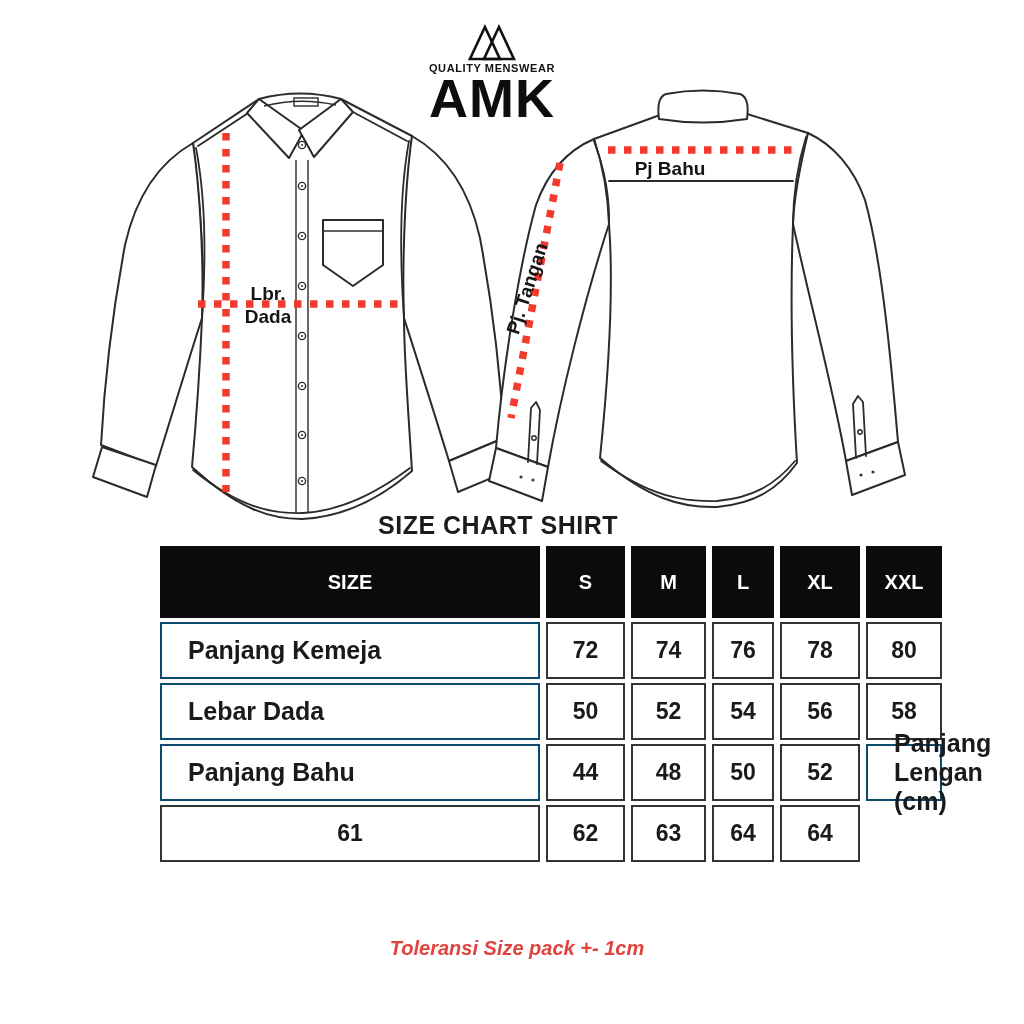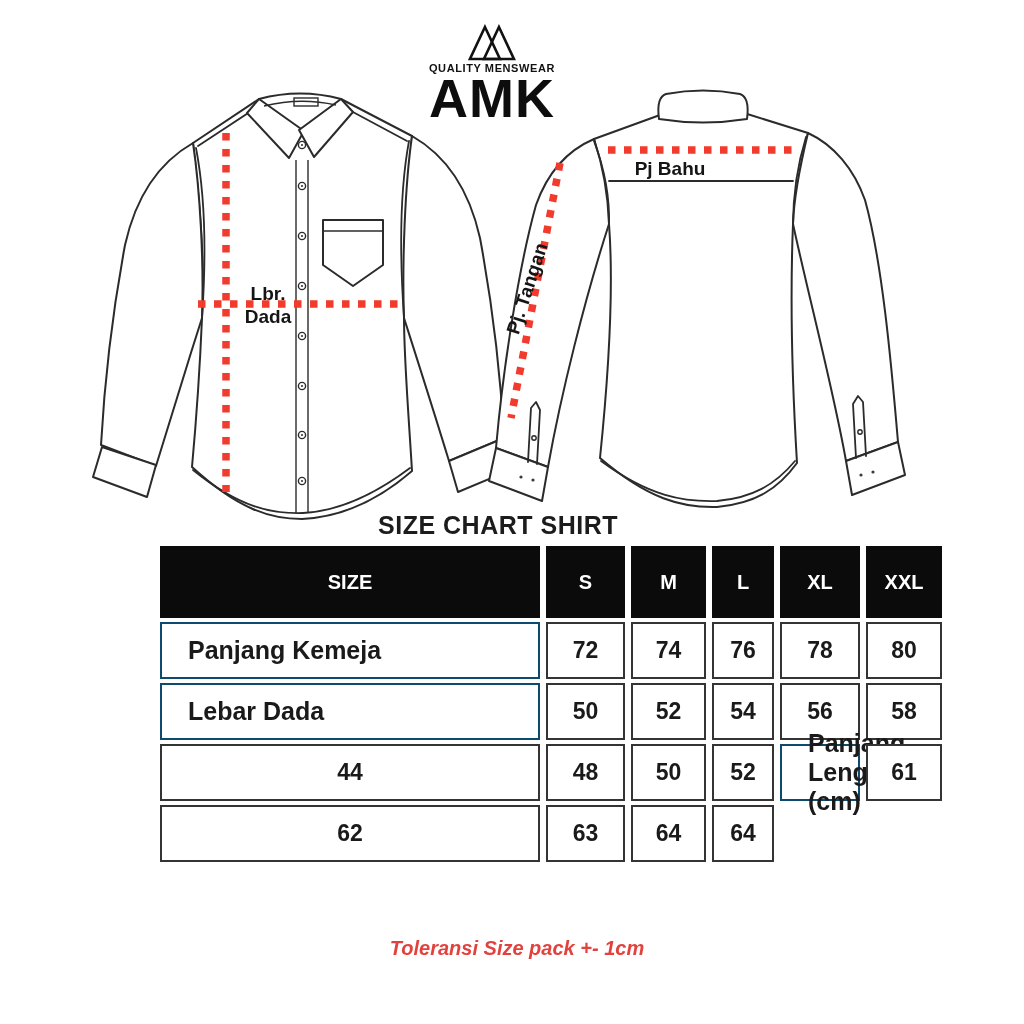--- a/index.html
+++ b/index.html
@@ -163,20 +163,21 @@
     <div class="vcell">78</div>
     <div class="vcell">80</div>
 
     <div class="lcell">Lebar Dada</div>
     <div class="vcell">50</div>
     <div class="vcell">52</div>
     <div class="vcell">54</div>
     <div class="vcell">56</div>
     <div class="vcell">58</div>
 
+    <div class="lcell">Panjang Bahu</div>
     <div class="vcell">44</div>
     <div class="vcell">48</div>
     <div class="vcell">50</div>
     <div class="vcell">52</div>
 
     <div class="lcell">Panjang Lengan (cm)</div>
     <div class="vcell">61</div>
     <div class="vcell">62</div>
     <div class="vcell">63</div>
     <div class="vcell">64</div>

